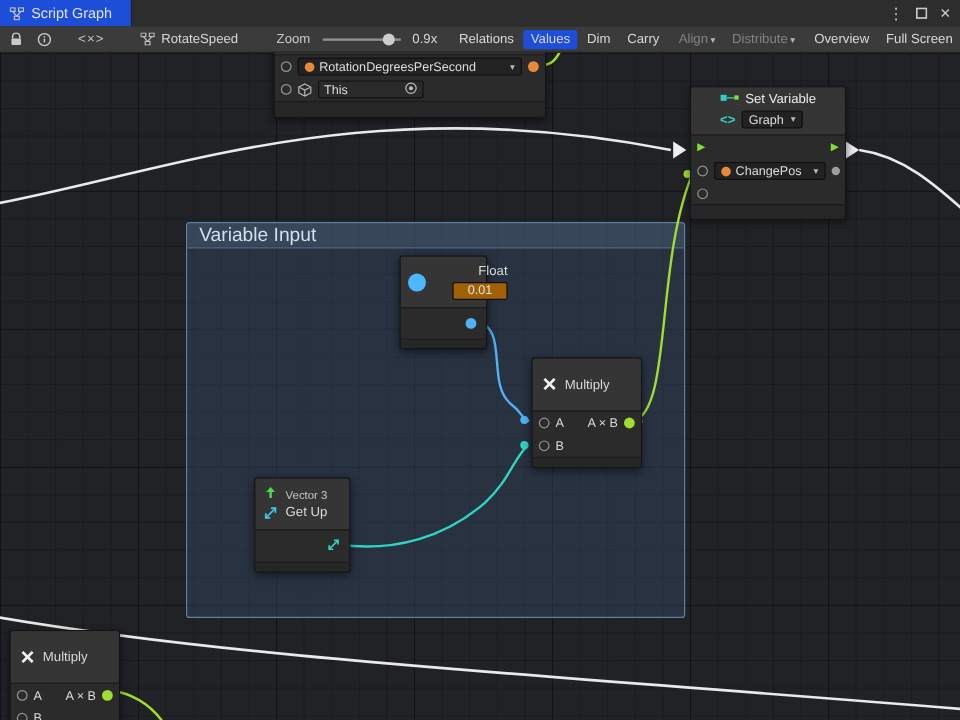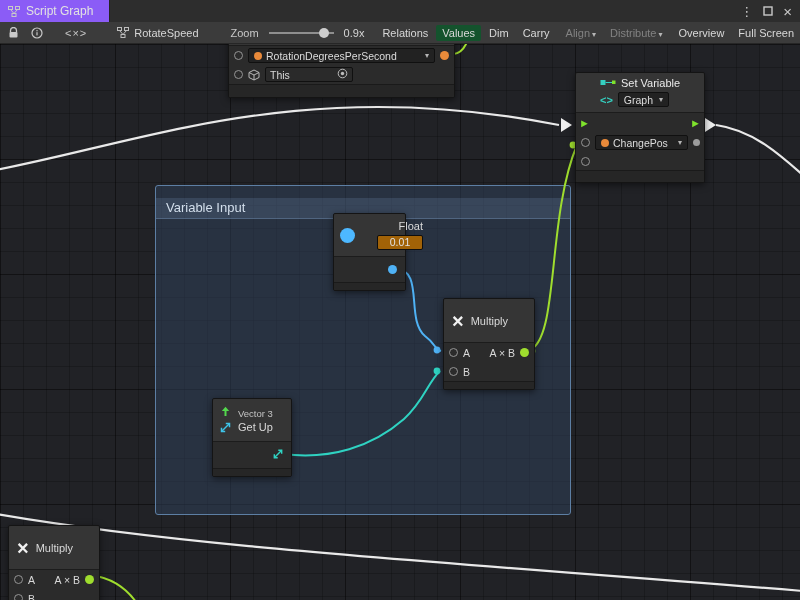--- a/index.html
+++ b/index.html
@@ -3,56 +3,56 @@
 <meta charset="utf-8">
 <style>
   * { box-sizing: border-box; margin: 0; padding: 0; }
   html,body { width:800px; height:600px; overflow:hidden; background:#222;
     font-family:"Liberation Sans","DejaVu Sans",sans-serif; }
   .app { position:relative; width:800px; height:600px; background:#212225; }
 
   
   .titlebar { position:absolute; left:0; top:0; width:800px; height:22px;
     background:#2d2d2d; display:flex; align-items:center; }
-  .tab { height:22px; width:110px; background:#8b5cf6; display:flex; align-items:center;
+  .tab { height:22px; width:110px; background:#1d4ed8; display:flex; align-items:center;
     gap:6px; padding:0 8px; border-right:1px solid #242424; }
   .tab-title { font-size:12px; color:#e2e2e2; white-space:nowrap; }
   .titlebar-right { margin-left:auto; display:flex; align-items:center; gap:10px; padding-right:8px; }
   .tb-ico { color:#c9c9c9; font-size:13px; line-height:13px; cursor:default; }
 
   
   .toolbar { position:absolute; left:0; top:22px; width:800px; height:22px;
     background:#3b3b3b; border-bottom:1px solid #262626; display:flex; align-items:center;
     font-size:11px; color:#d6d6d6; white-space:nowrap; }
   .tool-ico { display:inline-flex; align-items:center; }
   .code-toggle { color:#c8c8c8; letter-spacing:1px; }
   .slider { position:relative; width:92px; height:12px; }
   .slider-track { position:absolute; left:0; right:0; top:5px; height:2px; background:#8f8f8f; }
   .slider-handle { position:absolute; top:1px; left:78%; width:10px; height:10px;
     border-radius:50%; background:#cdcdcd; }
   .tbtn { padding:2px 6px; border-radius:2px; color:#d8d8d8; }
-  .tbtn.selected { background:#14532d; }
+  .tbtn.selected { background:#1d4ed8; }
   .tbtn.disabled { color:#828282; }
   .caret { font-size:8px; color:#b5b5b5; margin-left:2px; }
 
   
   .canvas { position:absolute; left:0; top:44px; width:800px; height:556px; overflow:hidden;
     background-color:#212226;
     background-image:
       linear-gradient(to right, rgba(0,0,0,0.20) 1px, transparent 1px),
       linear-gradient(to bottom, rgba(0,0,0,0.20) 1px, transparent 1px),
       linear-gradient(to right, rgba(0,0,0,0.34) 1px, transparent 1px),
       linear-gradient(to bottom, rgba(0,0,0,0.34) 1px, transparent 1px);
     background-size: 23px 23px, 23px 23px, 115px 115px, 115px 115px; }
 
   .group { position:absolute; left:155px; top:141px; width:416px; height:330px;
     background:rgba(47,66,90,0.52); border:1px solid #5d7fa4; border-radius:3px; z-index:1; }
   .group-title { height:21px; background:rgba(120,152,188,0.20);
     border-bottom:1px solid rgba(110,140,175,0.45);
-    color:#d3dfec; font-size:13px; padding:2px 10px;margin-top:12px; }
+    color:#d3dfec; font-size:16px; padding:2px 10px; }
 
   .wires { position:absolute; left:0; top:0; width:800px; height:556px; z-index:2; pointer-events:none; }
 
   
   .node { position:absolute; z-index:3; background:#2f2f2f; border:1px solid #141414;
     border-radius:2px; box-shadow:0 2px 7px rgba(0,0,0,0.5); font-size:11px; color:#d9d9d9; }
   .node-header { background:#353535; border-radius:2px 2px 0 0; }
   .ports { background:#2b2b2b; border-top:1px solid #1c1c1c; }
   .port-row { display:flex; align-items:center; height:19px; padding:0 5px; gap:5px; font-size:10.5px; }
   .pin { width:9px; height:9px; border-radius:50%; border:1.2px solid #949494; flex:0 0 auto; }

